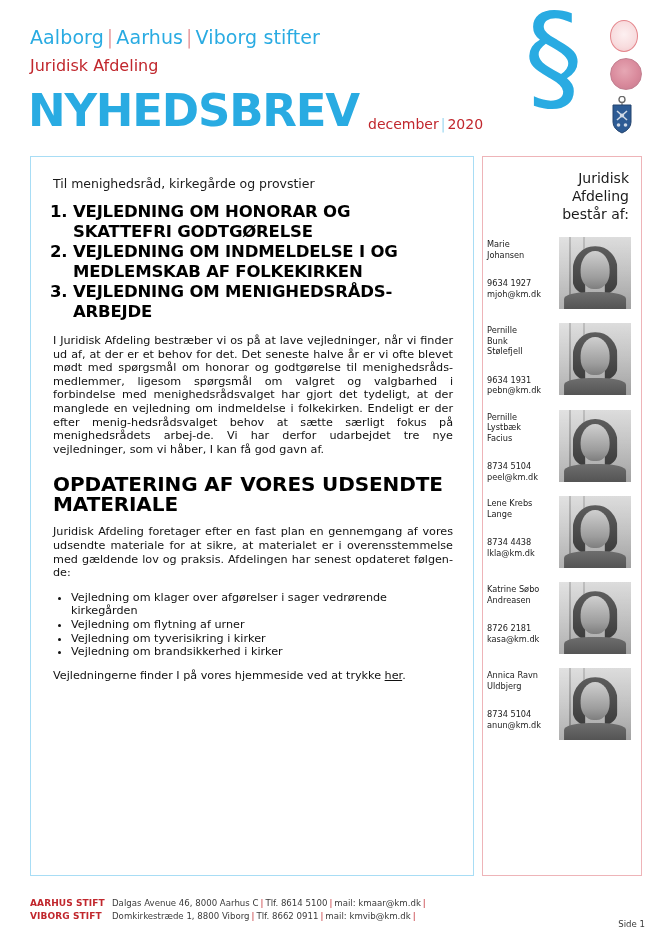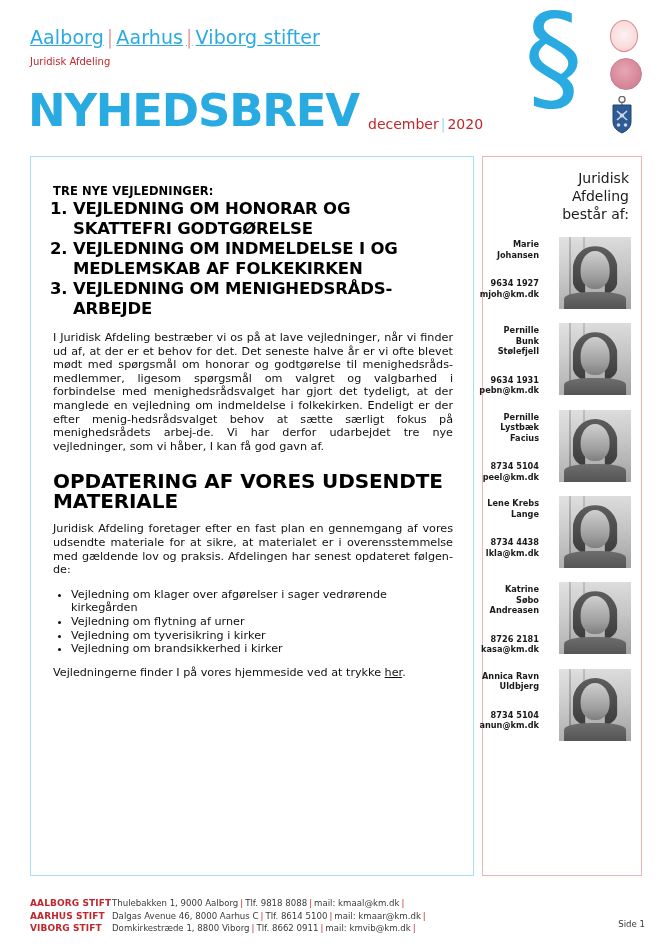--- a/index.html
+++ b/index.html
@@ -22,30 +22,29 @@
     width: 672px;
     height: 150px;
   }
   .brand-line {
     position: absolute;
     left: 30px; top: 26px;
     font-size: 19px;
     color: #29abe2;
     white-space: nowrap;
     letter-spacing: 0.1px;
-    text-decoration: underline;
   }
   .brand-sep {
     color: #e8a0a4;
     padding: 0 3px;
   }
   .brand-sub {
     position: absolute;
     left: 30px; top: 56px;
-    font-size: 10px;
+    font-size: 16px;
     color: #c1272d;
     white-space: nowrap;
     text-align: right;
   }
   .masthead {
     position: absolute;
     left: 28px; top: 84px;
     font-size: 45px;
     font-weight: bold;
     color: #29abe2;
@@ -185,25 +184,24 @@
     padding: 12px 12px 0 8px;
   }
   .person {
     display: flex;
     align-items: flex-start;
     justify-content: flex-end;
     margin-top: 14px;
     padding-right: 10px;
   }
   .person .meta {
-    text-align: right;
-    padding-right: 20px;
+    text-align: left;
+    padding-right: 6px;
     padding-top: 2px;
     width: 66px;
-    font-weight: bold;
   }
   .person .pname {
     font-size: 8.2px;
     color: #1a1a1a;
     line-height: 10.5px;
   }
   .person .pphone {
     font-size: 8.2px;
     color: #1a1a1a;
     line-height: 10.5px;
@@ -317,23 +315,23 @@
         <circle cx="15.5" cy="29" r="1.8" fill="#cfd9e6"></circle>
       </svg>
     </div>
   </div>
 </div>
 
 <div class="main-box">
   <div class="main-inner">
 
     <div class="addressee">
-    </div>
-
-    <div class="kicker">TRE NYE VEJLEDNINGER:</div>
+      <div>Til menighedsråd, kirkegårde og provstier</div>
+    </div>
+
 
     <ol class="guides">
       <li>VEJLEDNING OM HONORAR OG SKATTEFRI GODTGØRELSE</li>
       <li>VEJLEDNING OM INDMELDELSE I OG MEDLEMSKAB AF FOLKEKIRKEN</li>
       <li>VEJLEDNING OM MENIGHEDSRÅDS-ARBEJDE</li>
     </ol>
 
     <p class="body">I Juridisk Afdeling bestræber vi os på at lave vejledninger, når vi finder ud af, at der er et behov for det. Det seneste halve år er vi ofte blevet mødt med spørgsmål om honorar og godtgørelse til menighedsråds-medlemmer, ligesom spørgsmål om valgret og valgbarhed i forbindelse med menighedsrådsvalget har gjort det tydeligt, at der manglede en vejledning om indmeldelse i folkekirken. Endeligt er der efter menig-hedsrådsvalget behov at sætte særligt fokus på menighedsrådets arbej-de. Vi har derfor udarbejdet tre nye vejledninger, som vi håber, I kan få god gavn af.</p>
 
 
@@ -450,26 +448,20 @@
       <div class="bgwin"></div>
         <div class="hair"></div>
         <div class="head"></div>
         <div class="torso"></div>
     </div>
   </div>
 </div>
 
 <div class="footer">
 
-  <div class="foot-row">
-    <div class="foot-label">AALBORG STIFT</div>
-    <div class="foot-text">
-      <span>Thulebakken 1, 9000 Aalborg</span><span class="pipe">|</span><span>Tlf. 9818 8088</span><span class="pipe">|</span><span>mail: kmaal@km.dk</span><span class="pipe">|</span>
-    </div>
-  </div>
 
   <div class="foot-row">
     <div class="foot-label">AARHUS STIFT</div>
     <div class="foot-text">
       <span>Dalgas Avenue 46, 8000 Aarhus C</span><span class="pipe">|</span><span>Tlf. 8614 5100</span><span class="pipe">|</span><span>mail: kmaar@km.dk</span><span class="pipe">|</span>
     </div>
   </div>
 
   <div class="foot-row">
     <div class="foot-label">VIBORG STIFT</div>

